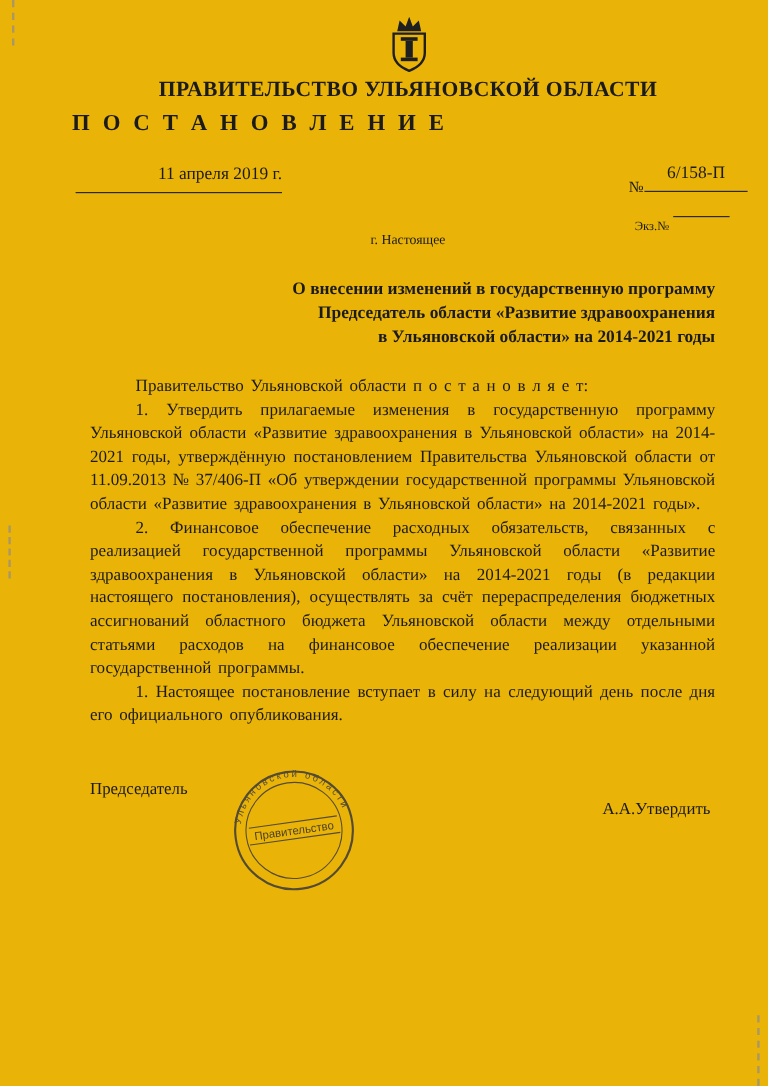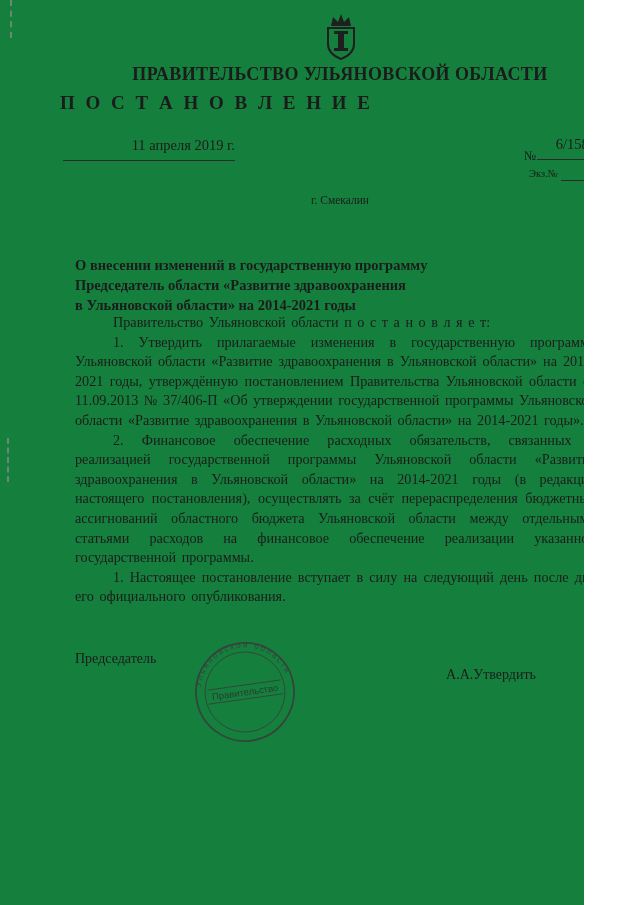--- a/index.html
+++ b/index.html
@@ -1,21 +1,21 @@
 <!DOCTYPE html>
 <html><head>
 <meta charset="utf-8">
 <style>
   * { margin:0; padding:0; box-sizing:border-box; }
   html, body { background:#ffffff; }
   body { width:640px; font-family:"Liberation Serif", serif; }
 
   .page {
-    position:relative; width:584px; height:905px;
-    background:#15803d; color:#1b1b1b; overflow:hidden;
+    position:relative; width:640px; height:905px;
+    background:#eab308; color:#1b1b1b; overflow:hidden;
   }
 
   .fold { position:absolute; width:0; border-left:2px dashed #8d8d8d; opacity:.7; }
   .fold-1 { left:10px;  top:0;     height:38px; }
   .fold-2 { left:7px;   top:438px; height:44px; }
   .fold-3 { left:631px; top:846px; height:59px; }
 
   .emblem { position:absolute; left:318px; top:12px; width:46px; height:50px; }
 
   .org-name {
@@ -28,28 +28,28 @@
   }
 
   .date-block {
     position:absolute; left:63px; top:137px; width:172px;
     text-align:right; font-size:14.5px; padding-bottom:6px;
     border-bottom:1.4px solid #2a2a2a;
   }
   .num-value { position:absolute; left:537px; top:136px; width:86px; text-align:center; font-size:14.5px; }
   .num-label { position:absolute; left:524px; top:148px; font-size:13px; }
   .num-line  { position:absolute; left:537px; top:159px; width:86px; border-top:1.4px solid #2a2a2a; }
-  .copy-label{ position:absolute; left:529px; top:168px; font-size:10.5px; }
+  .copy-label{ position:absolute; left:529px; top:184px; font-size:10.5px; }
   .copy-line { position:absolute; left:561px; top:180px; width:47px; border-top:1px solid #2a2a2a; }
 
   .city { position:absolute; left:60px; width:560px; top:194px; text-align:center; font-size:11.5px; }
 
   .title {
     position:absolute; left:75px; width:521px; top:231px;
-    text-align:left; font-size:14.5px; font-weight:bold; line-height:20px;margin-top:24px;
+    text-align:right; font-size:14.5px; font-weight:bold; line-height:20px;
   }
 
   .body-text {
     position:absolute; left:75px; width:521px; top:313px;
     font-size:14.2px; line-height:19.6px; text-align:justify; word-spacing:2px;
   }
   .body-text p { text-indent:38px; }
 
   .sig-pos  { position:absolute; left:75px; top:649px; font-size:14px; line-height:19px; }
   .sig-name { position:absolute; right:48px; top:667px; font-size:14px; }
@@ -80,21 +80,21 @@
   <div class="org-name">ПРАВИТЕЛЬСТВО УЛЬЯНОВСКОЙ ОБЛАСТИ</div>
   <div class="doc-type">П О С Т А Н О В Л Е Н И Е</div>
 
   <div class="date-block">11 апреля 2019 г.</div>
   <div class="num-value">6/158-П</div>
   <div class="num-label">№</div>
   <div class="num-line"></div>
   <div class="copy-label">Экз.№</div>
   <div class="copy-line"></div>
 
-  <div class="city">г. Смекалин</div>
+  <div class="city">г. Настоящее</div>
 
   <div class="title">
     <div>О внесении изменений в государственную программу</div>
     <div>Председатель области «Развитие здравоохранения</div>
     <div>в Ульяновской области» на 2014-2021 годы</div>
   </div>
 
   <div class="body-text">
     <p>Правительство Ульяновской области п о с т а н о в л я е т:</p>
     <p>1. Утвердить прилагаемые изменения в государственную программу Ульяновской области «Развитие здравоохранения в Ульяновской области» на 2014-2021 годы, утверждённую постановлением Правительства Ульяновской области от 11.09.2013 № 37/406-П «Об утверждении государственной программы Ульяновской области «Развитие здравоохранения в Ульяновской области» на 2014-2021 годы».</p>

